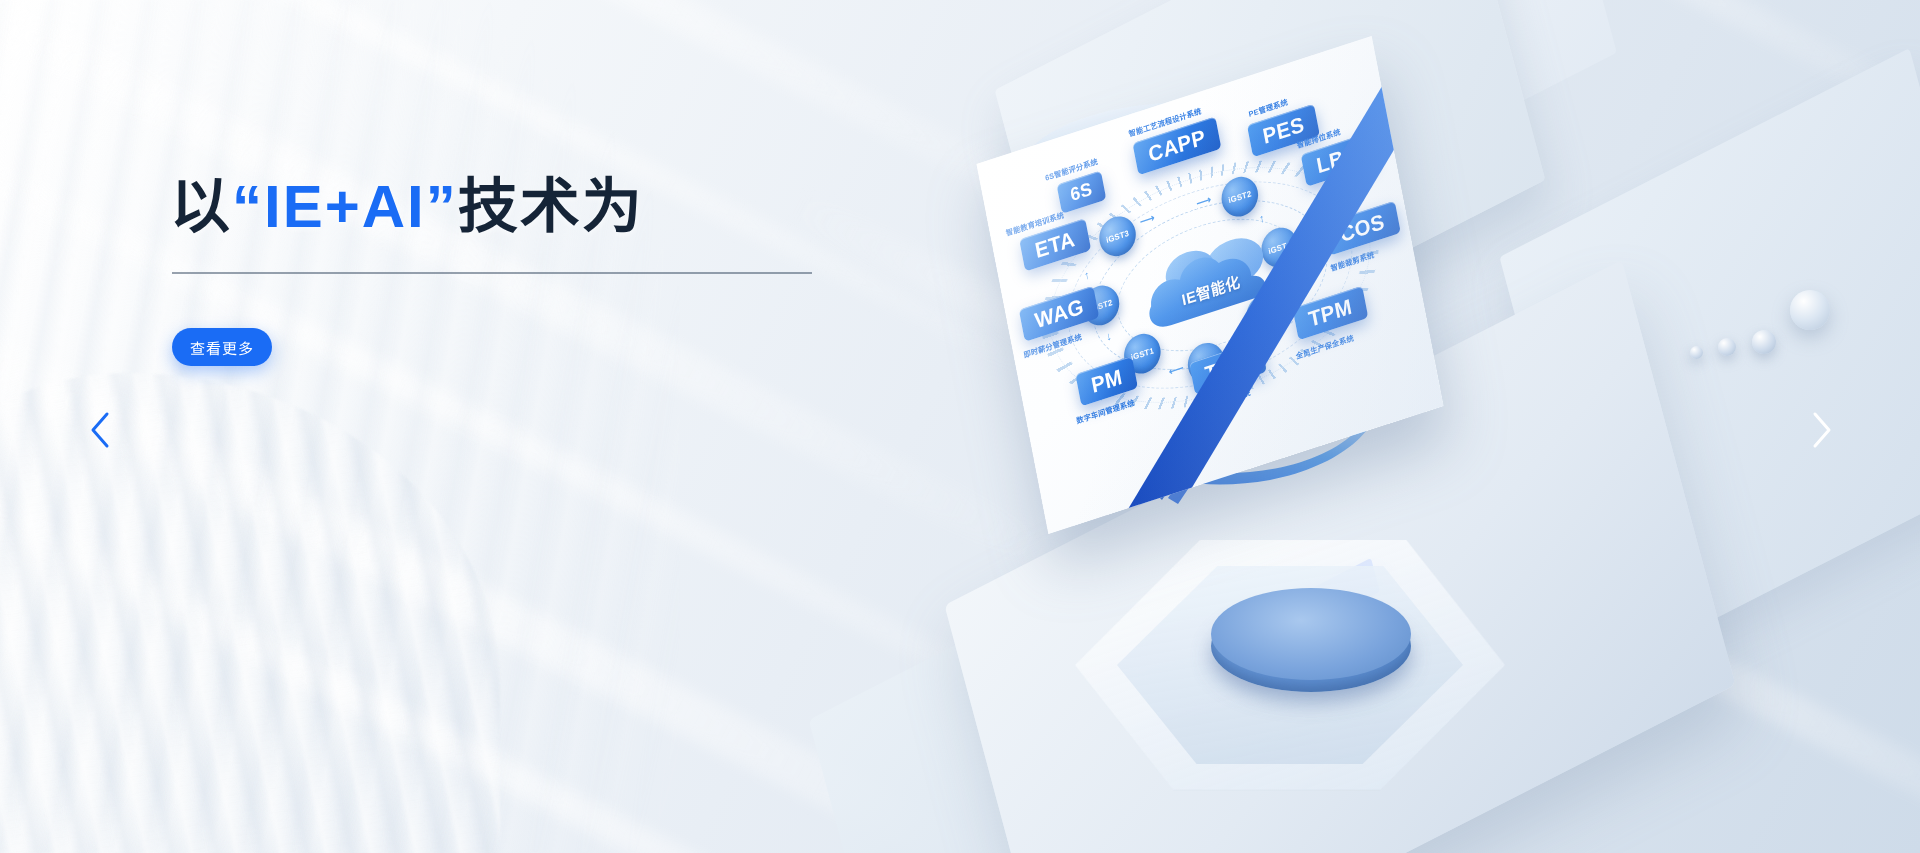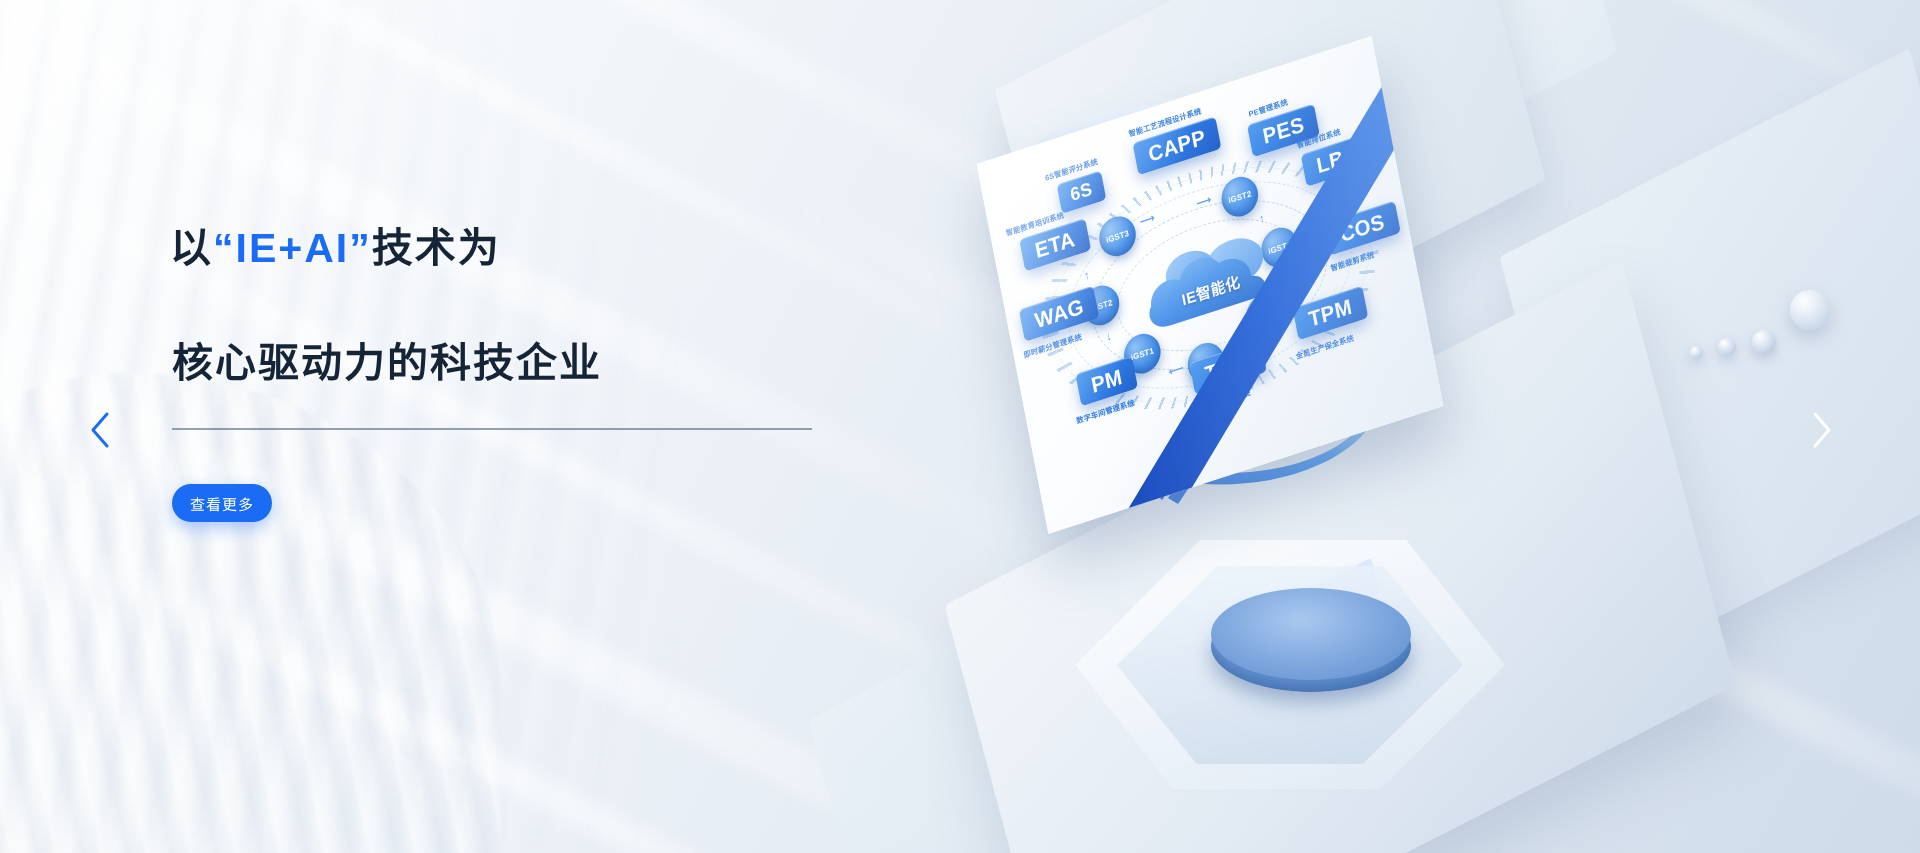--- a/index.html
+++ b/index.html
@@ -253,24 +253,23 @@
   .beam{
     position:absolute;left:-60px;top:-40px;width:620px;height:440px;
     pointer-events:none;
   }
 
   
   .content{position:absolute;left:170px;top:170px;width:700px;}
 
   .headline{
     color:#152437;
-    font-size:41px;line-height:74px;font-weight:700;
+    font-size:60px;line-height:74px;font-weight:700;
     letter-spacing:2px;
     text-shadow:0 2px 6px rgba(255,255,255,.65);
-    margin-top:41px;
   }
   .headline .hi{color:#1a6cf5;}
   .headline .q{color:#1a6cf5;font-weight:700;}
   .hl-2{margin-left:2px;}
 
   .rule{
     width:640px;height:1px;background:#44566b;opacity:.55;margin:28px 0 0 2px;
   }
   .subtitle{
     color:#2a3a4d;font-size:24px;line-height:62px;letter-spacing:2.5px;
@@ -462,21 +461,20 @@
           </linearGradient>
         </defs>
         <path d="M 586 -10 L 618 22 L 150 470 L 116 438 Z" fill="url(#bm)"></path>
       </svg>
     </div>
   </div>
 
   <div class="content">
     <div class="headline hl-1"><span>以</span><span class="q">“</span><span class="hi">IE+AI</span><span class="q">”</span><span>技术为</span></div>
 
-    <div class="headline hl-2">核心驱动力的科技企业</div>
 
     <div class="rule"></div>
     <div class="rule2"></div>
 
     <button class="cta">查看更多</button>
   </div>
 
   <div class="nav nav-prev">
     <svg width="22" height="38" viewBox="0 0 22 38">
       <path d="M18 3 L4 19 L18 35" fill="none" stroke="#1a6cf5" stroke-width="3" stroke-linecap="round" stroke-linejoin="round"></path>

